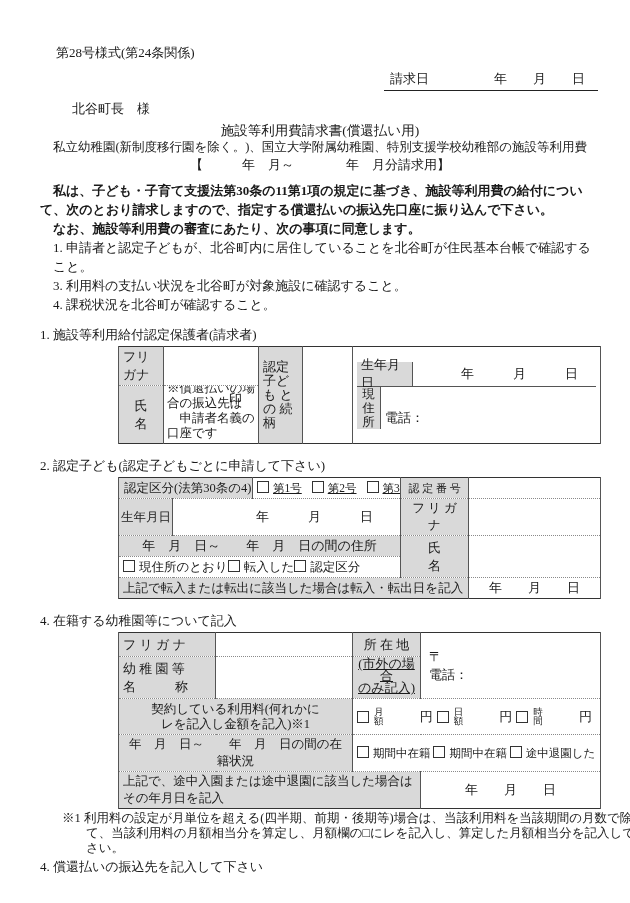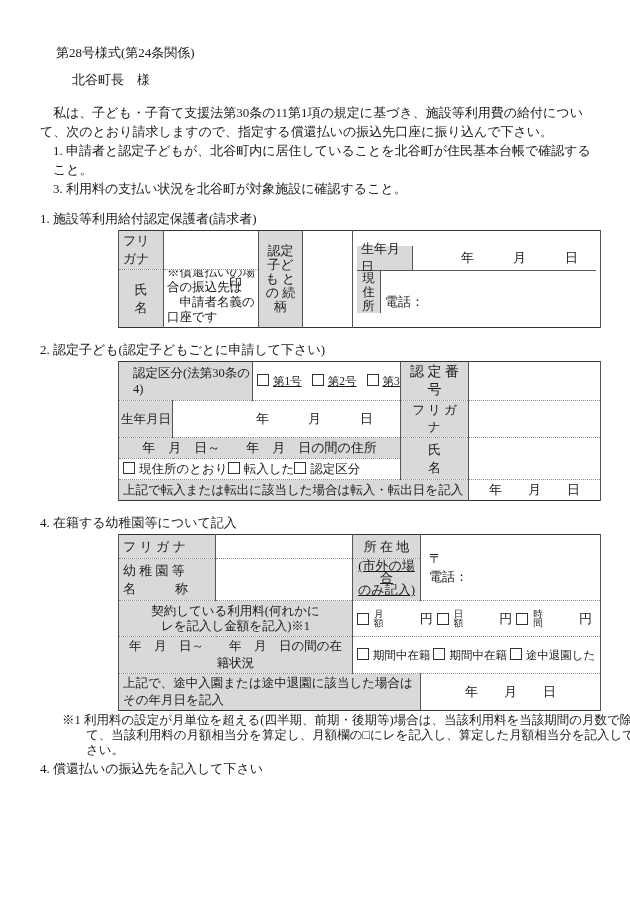--- a/index.html
+++ b/index.html
@@ -15,21 +15,21 @@
     width:214px;margin:8px 2px 0 auto;border-bottom:1px solid #222;
     padding:0 6px 2px 6px;box-sizing:border-box;white-space:pre;font-size:13px;
   }
   .addressee{margin-top:9px;margin-left:32px;}
   .title-block{text-align:center;margin-top:4px;line-height:17px;}
   .title-main{font-size:13.5px;}
   .title-sub{font-size:12.5px;white-space:nowrap;}
   .title-period{font-size:13px;white-space:pre;}
 
   
-  .intro{margin-top:14px;line-height:19px;}
+  .intro{margin-top:8px;line-height:19px;font-weight:bold;}
   .intro p{margin:0;text-indent:1em;}
   .consent-items{margin:0;line-height:19px;}
   .consent-items div{padding-left:13px;}
 
   
   .sec-heading{margin:12px 0 2px 0;font-size:13px;}
   table.f{border-collapse:collapse;table-layout:fixed;width:482px;margin-left:78px;
           border:1.5px solid #333;}
   table.f td{
     border-left:1px solid #555;border-right:1px solid #555;
@@ -56,49 +56,57 @@
   .rb-l.w24{width:24px;justify-content:center;font-size:12.5px;line-height:14px;
             white-space:pre-line;text-align:center;padding:0 1px;}
   .rb-v{flex:1;display:flex;align-items:center;padding:0 4px;white-space:pre;}
   .rb-v2{flex:1;display:flex;align-items:flex-end;padding:2px 4px;}
 
   .name-cell{position:relative;}
   .seal{position:absolute;top:4px;right:16px;}
   .pay-note{position:absolute;left:3px;bottom:2px;font-size:12.5px;line-height:15px;
             white-space:pre-line;}
 
-  .relation{font-size:12px;line-height:14px;text-align:center;}
+  .relation{font-size:12px;line-height:14px;}
 
   
   .fee-row{display:flex;align-items:center;width:100%;}
   .fee-group{flex:1;display:flex;align-items:center;}
   .fee-unit{font-size:9.5px;line-height:9px;white-space:pre-line;margin-left:1px;}
   .fee-yen{margin-left:auto;padding-right:4px;}
 
   .postal-cell{display:flex;flex-direction:column;justify-content:space-between;
                height:100%;padding:2px 4px;box-sizing:border-box;}
 
   .footnote{margin:2px 0 0 22px;font-size:12.5px;line-height:15px;width:566px;
             padding-left:24px;text-indent:-24px;}
 </style>
 </head>
 <body>
 
 <div class="page">
 
   <div class="form-number">第28号様式(第24条関係)</div>
+  <div class="date-line">請求日　　　　　年　　月　　日</div>
   <div class="addressee">北谷町長　様</div>
 
+  <div class="title-block">
+    <div class="title-main">施設等利用費請求書(償還払い用)</div>
+    <div class="title-sub">私立幼稚園(新制度移行園を除く。)、国立大学附属幼稚園、特別支援学校幼稚部の施設等利用費</div>
+    <div class="title-period">【　　　年　月～　　　　年　月分請求用】</div>
+  </div>
 
   <div class="intro">
     <p>私は、子ども・子育て支援法第30条の11第1項の規定に基づき、施設等利用費の給付について、次のとおり請求しますので、指定する償還払いの振込先口座に振り込んで下さい。</p>
+    <p>なお、施設等利用費の審査にあたり、次の事項に同意します。</p>
   </div>
   <div class="consent-items">
     <div>1. 申請者と認定子どもが、北谷町内に居住していることを北谷町が住民基本台帳で確認すること。</div>
     <div>3. 利用料の支払い状況を北谷町が対象施設に確認すること。</div>
+    <div>4. 課税状況を北谷町が確認すること。</div>
   </div>
 
   <div class="sec-heading">1. 施設等利用給付認定保護者(請求者)</div>
   <table class="f">
     <colgroup>
         <col style="width:45px">
         <col style="width:95px">
         <col style="width:44px">
         <col style="width:50px">
         <col style="width:248px">
@@ -144,25 +152,25 @@
   <table class="f">
     <colgroup>
         <col style="width:54px">
         <col style="width:80px">
         <col style="width:148px">
         <col style="width:68px">
         <col style="width:132px">
       </colgroup>
     <tbody>
         <tr style="height:21px">
-      <td class="shade" colspan="2" style="padding-left:14px;padding-right:0;font-size:12.5px">認定区分(法第30条の4)</td>
+      <td class="shade" colspan="2" style="padding-left:5px;padding-right:0;font-size:12.5px">認定区分(法第30条の4)</td>
       <td style="font-size:11.5px;white-space:nowrap">
         <span class="opt"><span class="cb"></span><span>第1号</span></span><span class="opt"><span class="cb"></span><span>第2号</span></span><span class="opt" style="margin-right:0"><span class="cb"></span><span>第3号</span></span>
       </td>
-      <td class="shade center" style="font-size:14px">認 定 番 号</td>
+      <td class="shade center" style="font-size:11px">認 定 番 号</td>
       <td></td>
     </tr>
     <tr style="height:21px">
       <td class="shade" style="font-size:12.5px;padding-left:2px;padding-right:0">生年月日</td>
       <td colspan="2" class="center" style="padding-left:60px">年　　　月　　　日</td>
       <td class="shade center" style="font-size:12.5px">フ リ ガ ナ</td>
       <td></td>
     </tr>
     <tr style="height:21px">
       <td class="shade center" colspan="3">年　月　日～　　年　月　日の間の住所</td>

